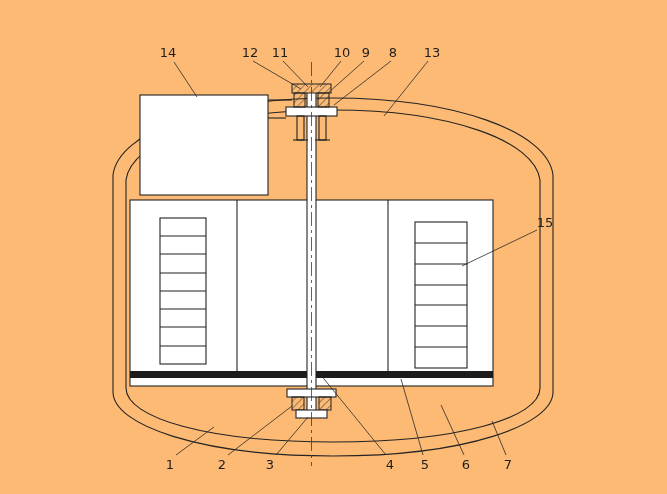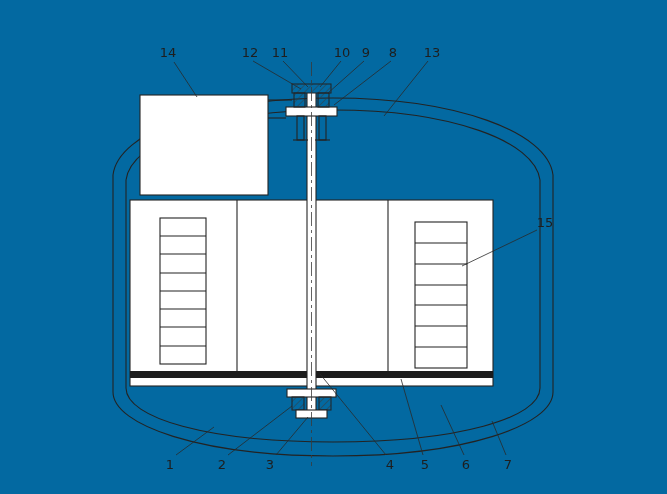--- a/index.html
+++ b/index.html
@@ -5,21 +5,21 @@
   html, body {
     margin: 0;
     padding: 0;
     background: #ffffff;
     font-family: "DejaVu Sans", "Liberation Sans", sans-serif;
   }
   .canvas {
     position: relative;
     width: 667px;
     height: 494px;
-    background: #0369a1;
+    background: #fdba74;
     overflow: hidden;
   }
   svg { display: block; }
   .ink { stroke: #232323; fill: none; stroke-width: 1.1; }
   .ink-thin { stroke: #2a2a2a; fill: none; stroke-width: 0.8; }
   .white-part { fill: #ffffff; stroke: #232323; stroke-width: 1.1; }
   .hatched { fill: url(#hatch45); stroke: #232323; stroke-width: 1; }
   .solid-bar { fill: #1c1c1c; stroke: none; }
   .callout {
     font-family: "DejaVu Sans", "Liberation Sans", sans-serif;

